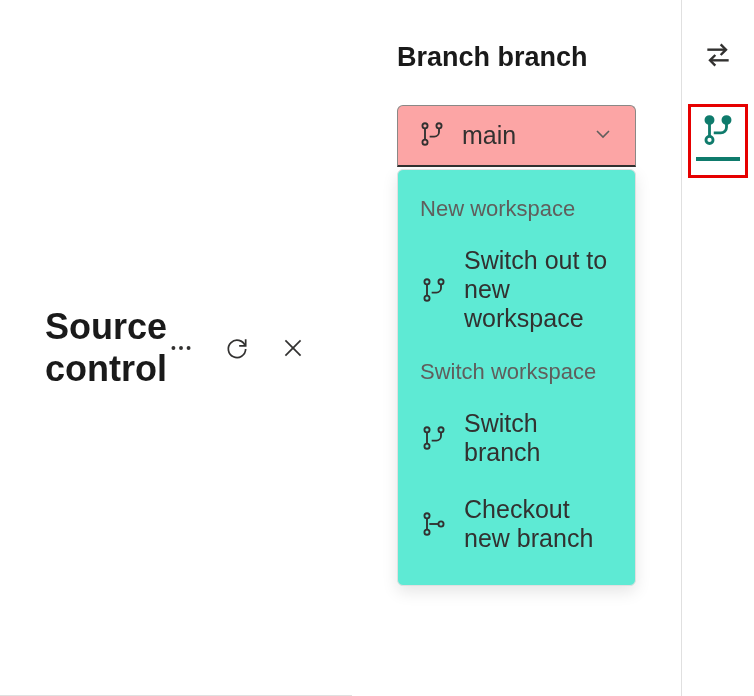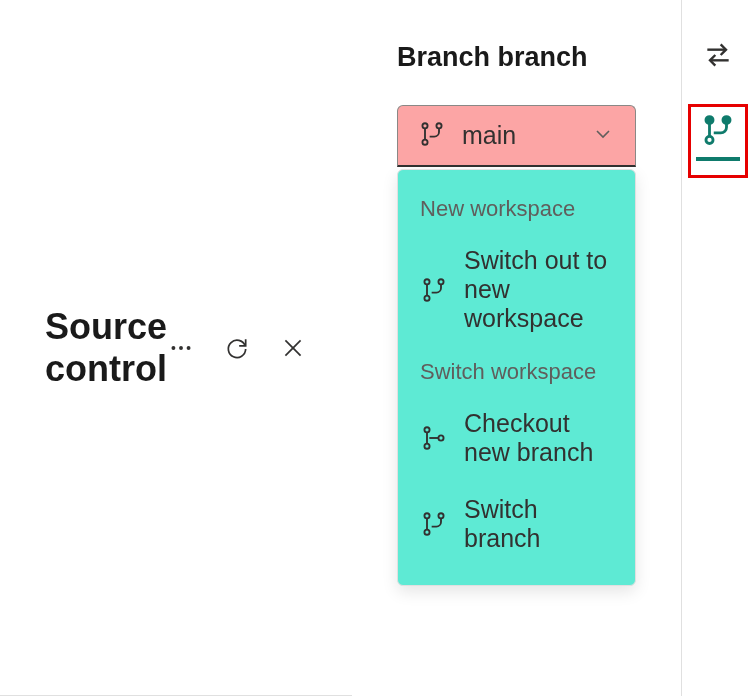--- a/index.html
+++ b/index.html
@@ -206,38 +206,38 @@
         </span>
         <span>Switch out to new workspace</span>
       </div>
 
       <div class="dropdown-group-label">Switch workspace</div>
       <div class="dropdown-item">
         <span class="item-icon">
           <svg width="28" height="28" viewBox="0 0 24 24" fill="none" stroke="currentColor" stroke-width="1.6">
             <circle cx="6" cy="5" r="2.2"></circle>
             <circle cx="6" cy="19" r="2.2"></circle>
+            <circle cx="18" cy="5" r="2.2"></circle>
+            <line x1="6" y1="7.2" x2="6" y2="16.8"></line>
+            <path d="M18 7.2 v3 a4 4 0 0 1 -4 4 h-4"></path>
+          </svg>
+        </span>
+        <span>Switch branch</span>
+      </div>
+      <div class="dropdown-item">
+        <span class="item-icon">
+          <svg width="28" height="28" viewBox="0 0 24 24" fill="none" stroke="currentColor" stroke-width="1.6">
+            <circle cx="6" cy="5" r="2.2"></circle>
+            <circle cx="6" cy="19" r="2.2"></circle>
             <line x1="6" y1="7.2" x2="6" y2="16.8"></line>
             <path d="M8 12 h8"></path>
             <circle cx="18" cy="12" r="2.2"></circle>
           </svg>
         </span>
         <span>Checkout new branch</span>
-      </div>
-      <div class="dropdown-item">
-        <span class="item-icon">
-          <svg width="28" height="28" viewBox="0 0 24 24" fill="none" stroke="currentColor" stroke-width="1.6">
-            <circle cx="6" cy="5" r="2.2"></circle>
-            <circle cx="6" cy="19" r="2.2"></circle>
-            <circle cx="18" cy="5" r="2.2"></circle>
-            <line x1="6" y1="7.2" x2="6" y2="16.8"></line>
-            <path d="M18 7.2 v3 a4 4 0 0 1 -4 4 h-4"></path>
-          </svg>
-        </span>
-        <span>Switch branch</span>
       </div>
     </div>
   </div>
 </div>
 
 <div class="right-rail">
   <div class="rail-icon">
     <svg width="32" height="32" viewBox="0 0 24 24" fill="none" stroke="#323130" stroke-width="1.8">
       <path d="M4 8 h14"></path>
       <polyline points="14 4 18 8 14 12"></polyline>

